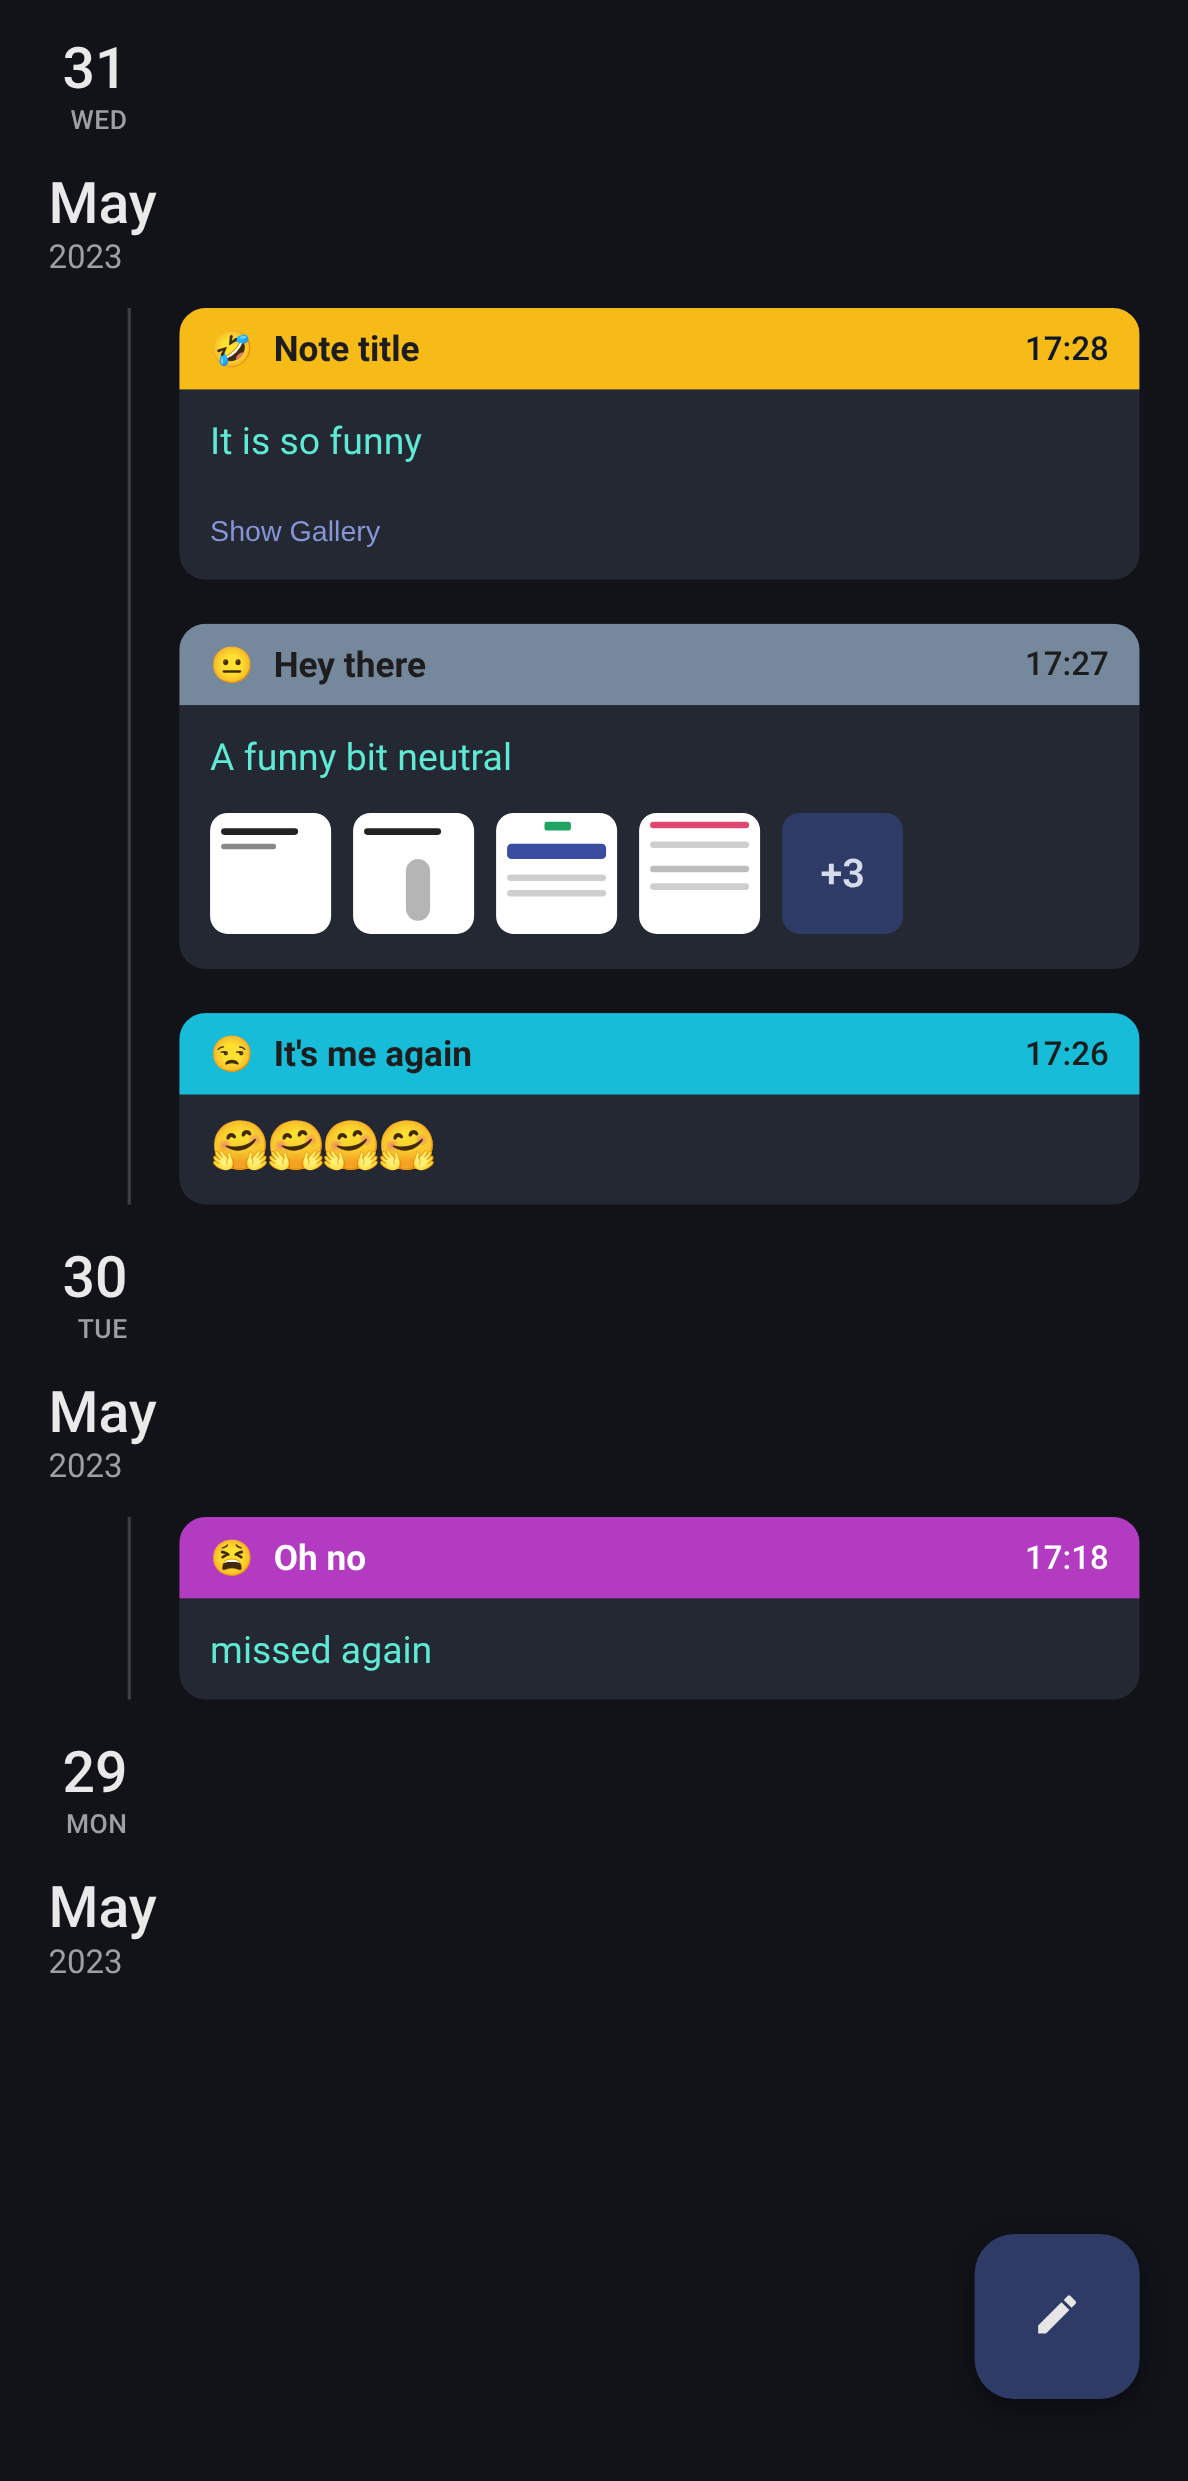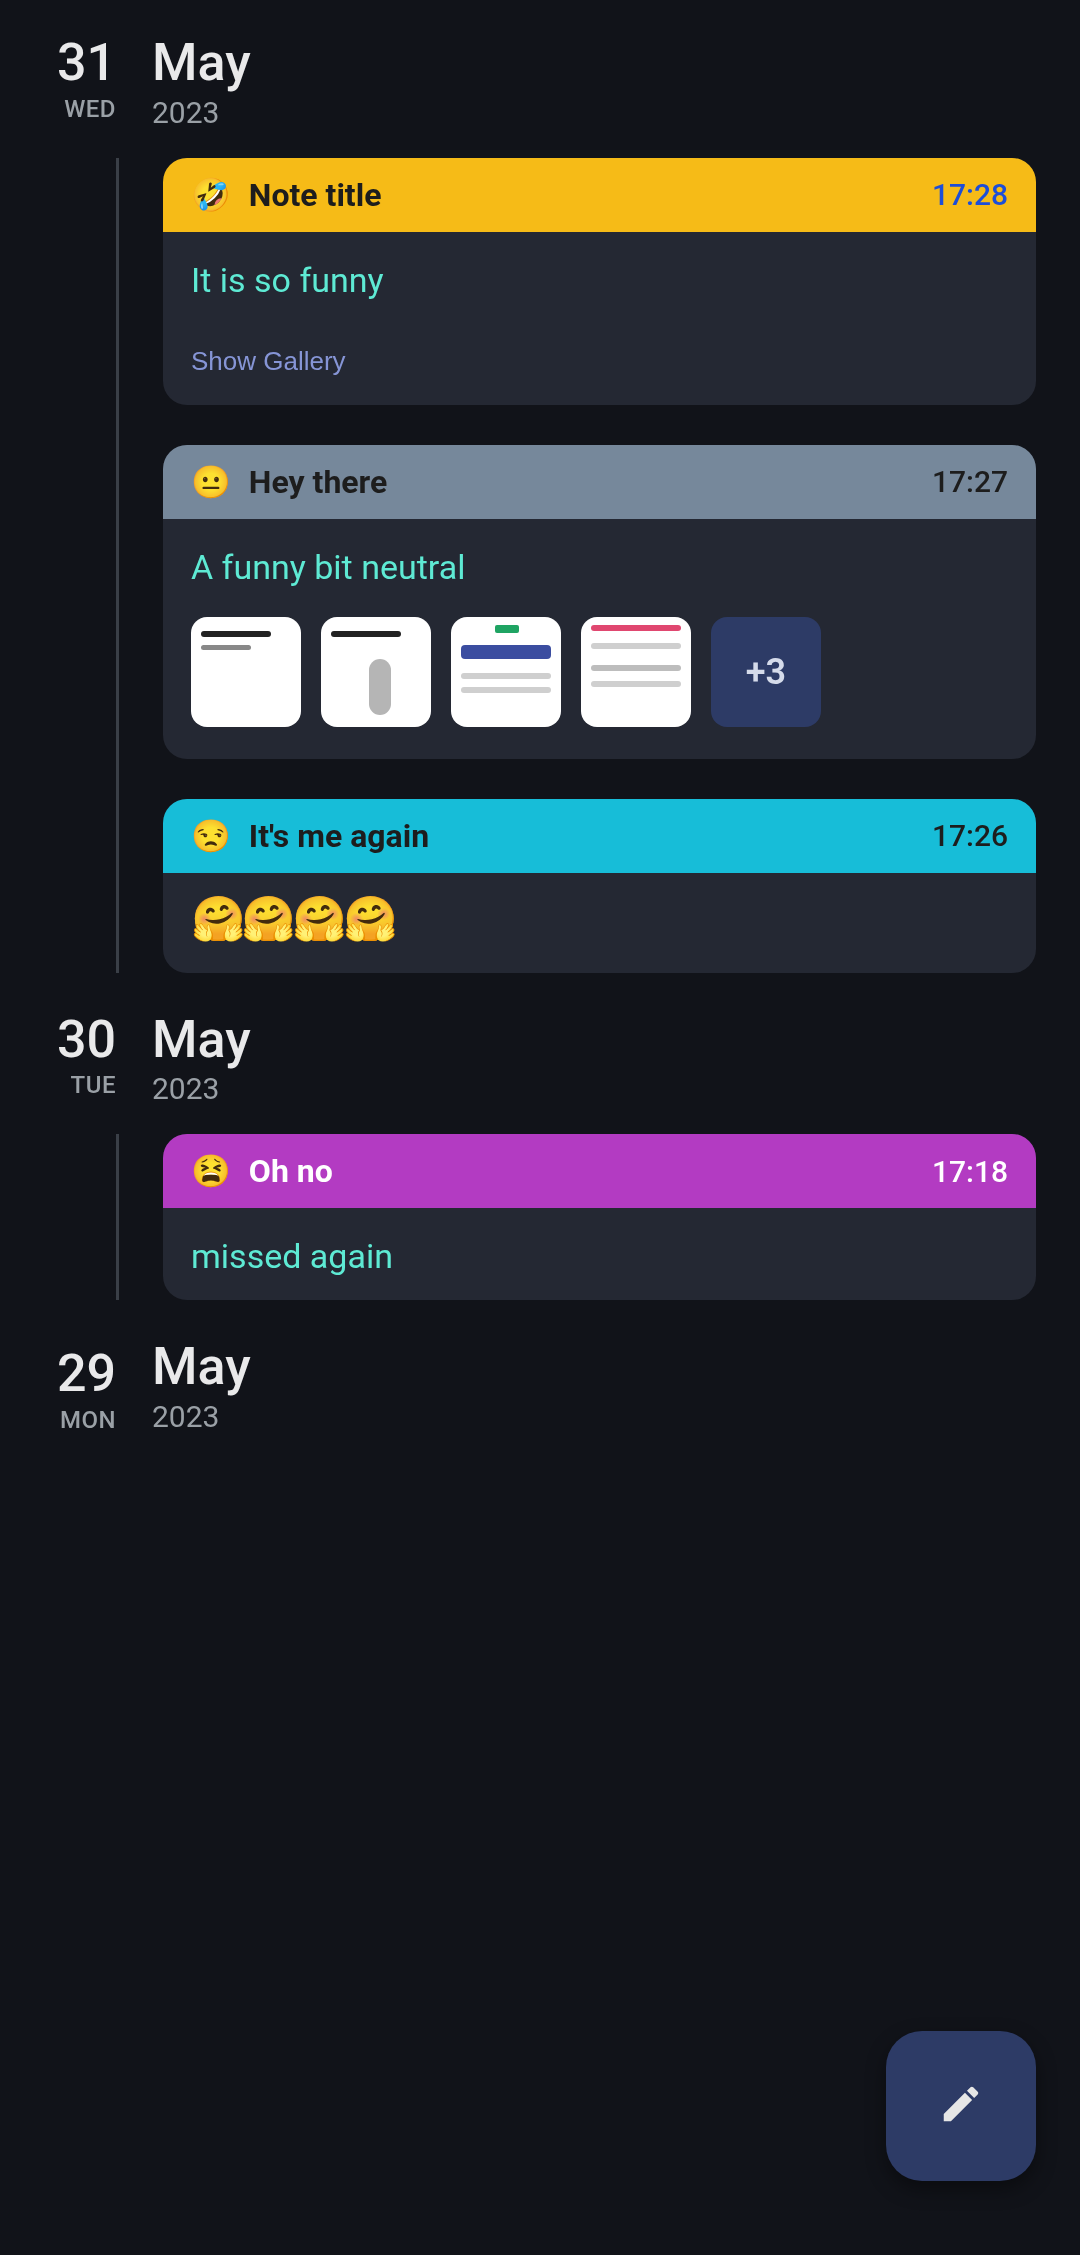--- a/index.html
+++ b/index.html
@@ -26,20 +26,21 @@
   }
   .icon-btn { width: 56px; height: 56px; display:flex; align-items:center; justify-content:center; color:#e6e6e6; }
 
   
   .day-section { padding: 0 44px; }
   .date-header {
     display: flex; align-items: flex-start;
     gap: 36px;
     margin-top: 36px;
     margin-bottom: 28px;
+    flex-direction: column;
   }
   .date-left { width: 72px; text-align: right; }
   .date-num { font-size: 52px; font-weight: 500; color: #e9e9ea; line-height: 1.05; }
   .date-dow { font-size: 24px; color: #9aa0a6; margin-top: 4px; font-weight: 500; letter-spacing: 0.5px; }
   .date-right { }
   .date-month { font-size: 52px; font-weight: 500; color: #e9e9ea; line-height: 1.05; }
   .date-year { font-size: 30px; color: #9aa0a6; margin-top: 4px; }
 
   
   .entries {
@@ -91,21 +92,21 @@
   .thumb .bar1 { position:absolute; top:14px; left:10px; width:70px; height:6px; background:#222; border-radius:3px; }
   .thumb .bar2 { position:absolute; top:28px; left:10px; width:50px; height:5px; background:#888; border-radius:3px; }
   .thumb .pill { position:absolute; top:42px; left:44%; width:22px; height:56px; background:#b5b5b5; border-radius:11px; }
   .thumb .topline { position:absolute; top:8px; left:10px; right:10px; height:6px; background:#e04770; border-radius:3px; }
   .thumb .blueseg { position:absolute; top:28px; left:10px; width:90px; height:14px; background:#3b4da0; border-radius:4px; }
   .thumb .greytab { position:absolute; top:8px; left:44px; width:24px; height:8px; background:#1fa463; border-radius:2px; }
   .thumb .row { position:absolute; left:10px; right:10px; height:6px; background:#cfcfcf; border-radius:3px; }
 
   
   .hdr-yellow { background: #f6bb17; color:#1d1d1d; }
-  .hdr-yellow .card-time { color:#1d4ed8; }
+  .hdr-yellow .card-time { color:#0f172a; }
   .hdr-grey   { background: #76889b; color:#1d1d1d; }
   .hdr-grey .card-time { color:#1d1d1d; }
   .hdr-cyan   { background: #17bdd8; color:#1d1d1d; }
   .hdr-cyan .card-time { color:#1d1d1d; }
   .hdr-purple { background: #b33bc2; color:#ffffff; }
   .hdr-purple .card-time { color:#ffffff; }
 
   
   .emoji-row { font-size: 44px; letter-spacing: -4px; padding: 20px 28px 28px 28px; }
 
@@ -222,21 +223,21 @@
           <span class="card-time">17:18</span>
         </div>
         <div class="card-body">
           <div class="card-text">missed again</div>
         </div>
       </div>
     </div>
   </div>
 
   <div class="day-section">
-    <div class="date-header" style="margin-bottom:0;align-items:flex-end;">
+    <div class="date-header" style="margin-bottom:0;">
       <div class="date-left">
         <div class="date-num">29</div>
         <div class="date-dow">MON</div>
       </div>
       <div class="date-right">
         <div class="date-month">May</div>
         <div class="date-year">2023</div>
       </div>
     </div>
   </div>

